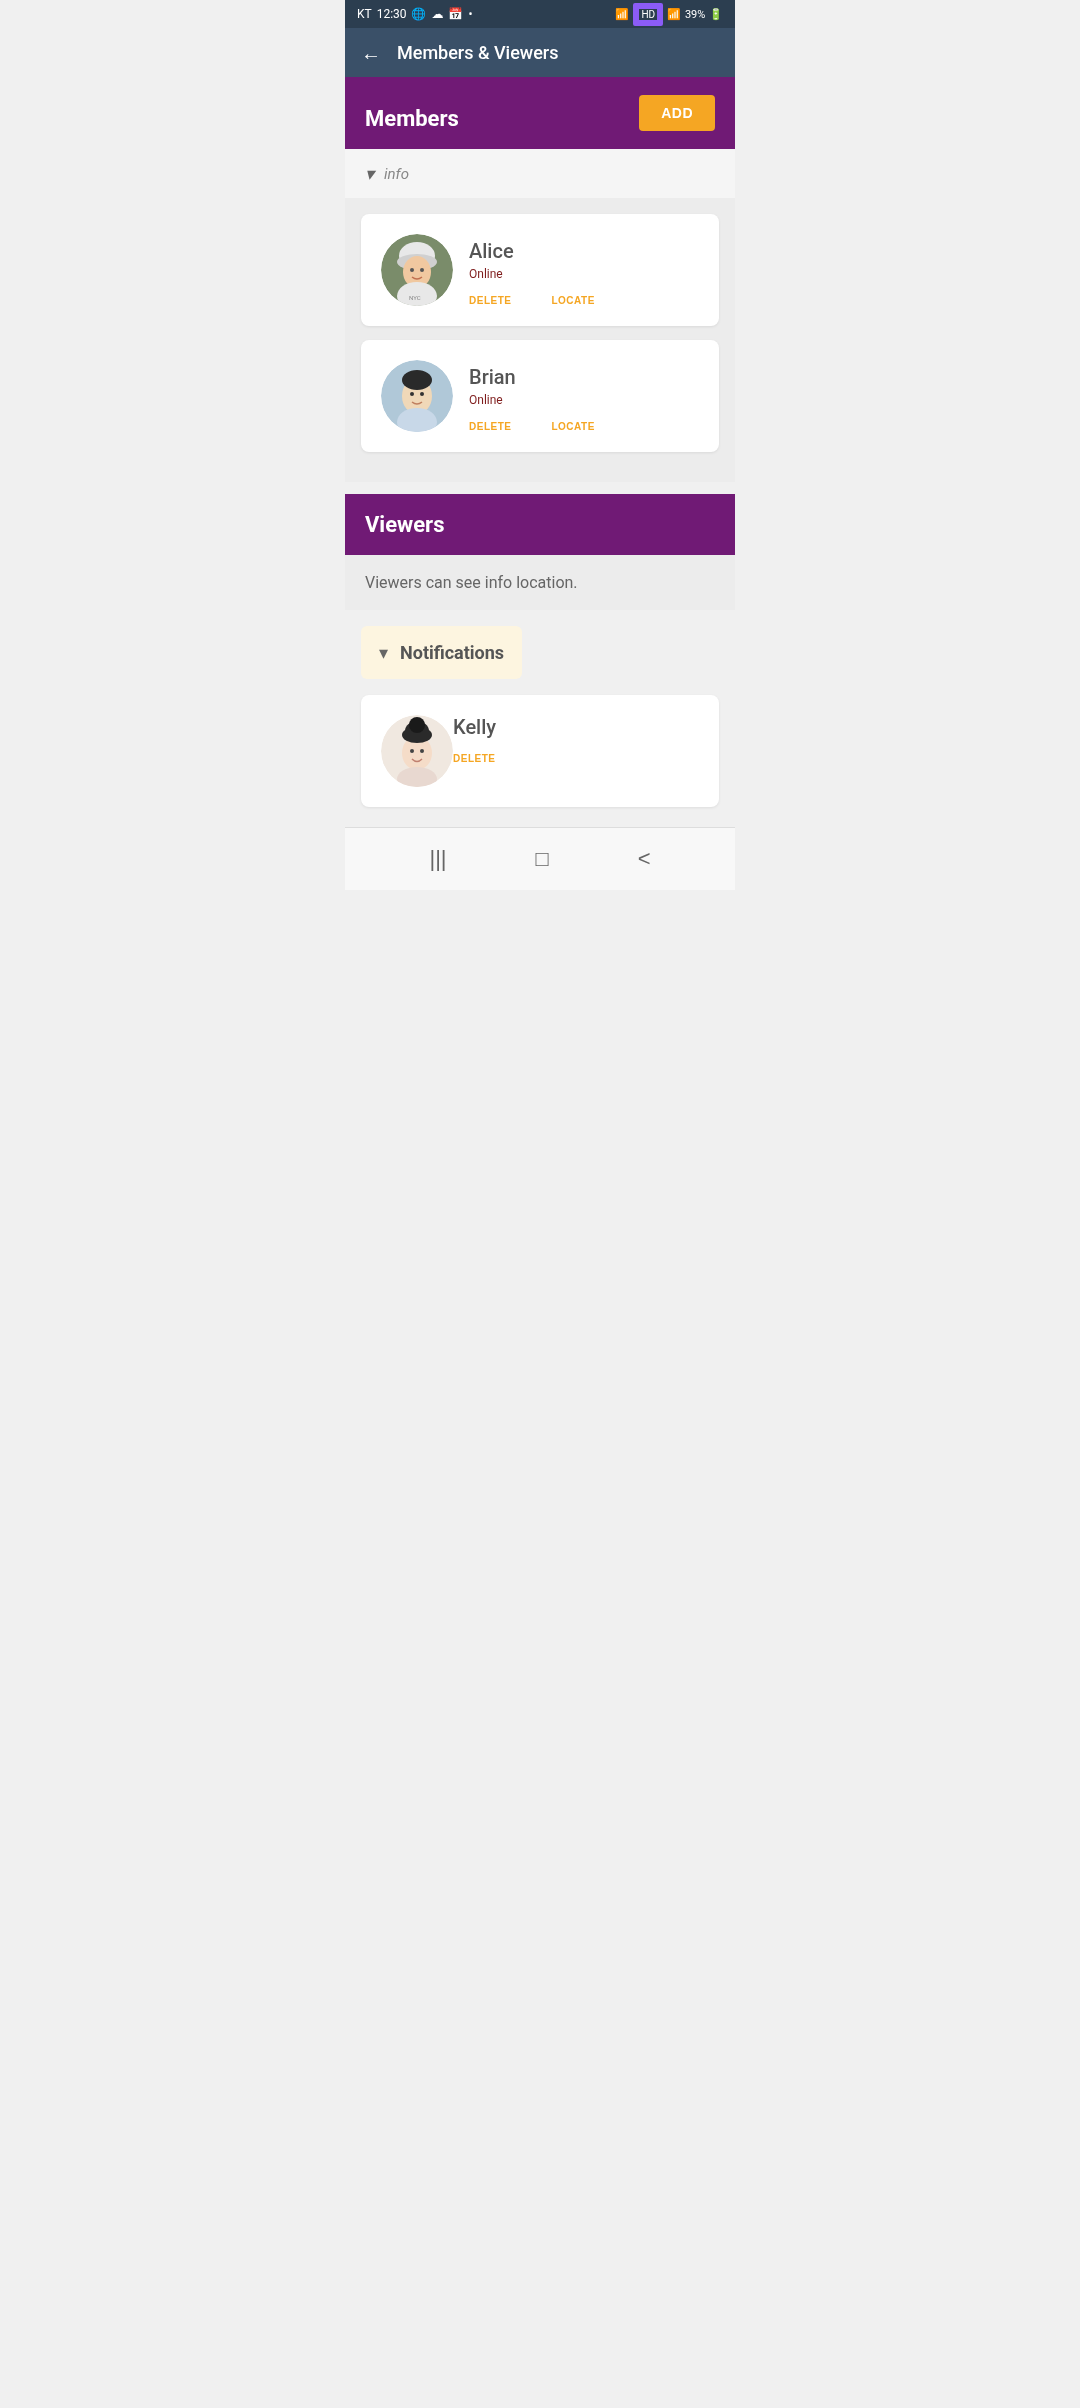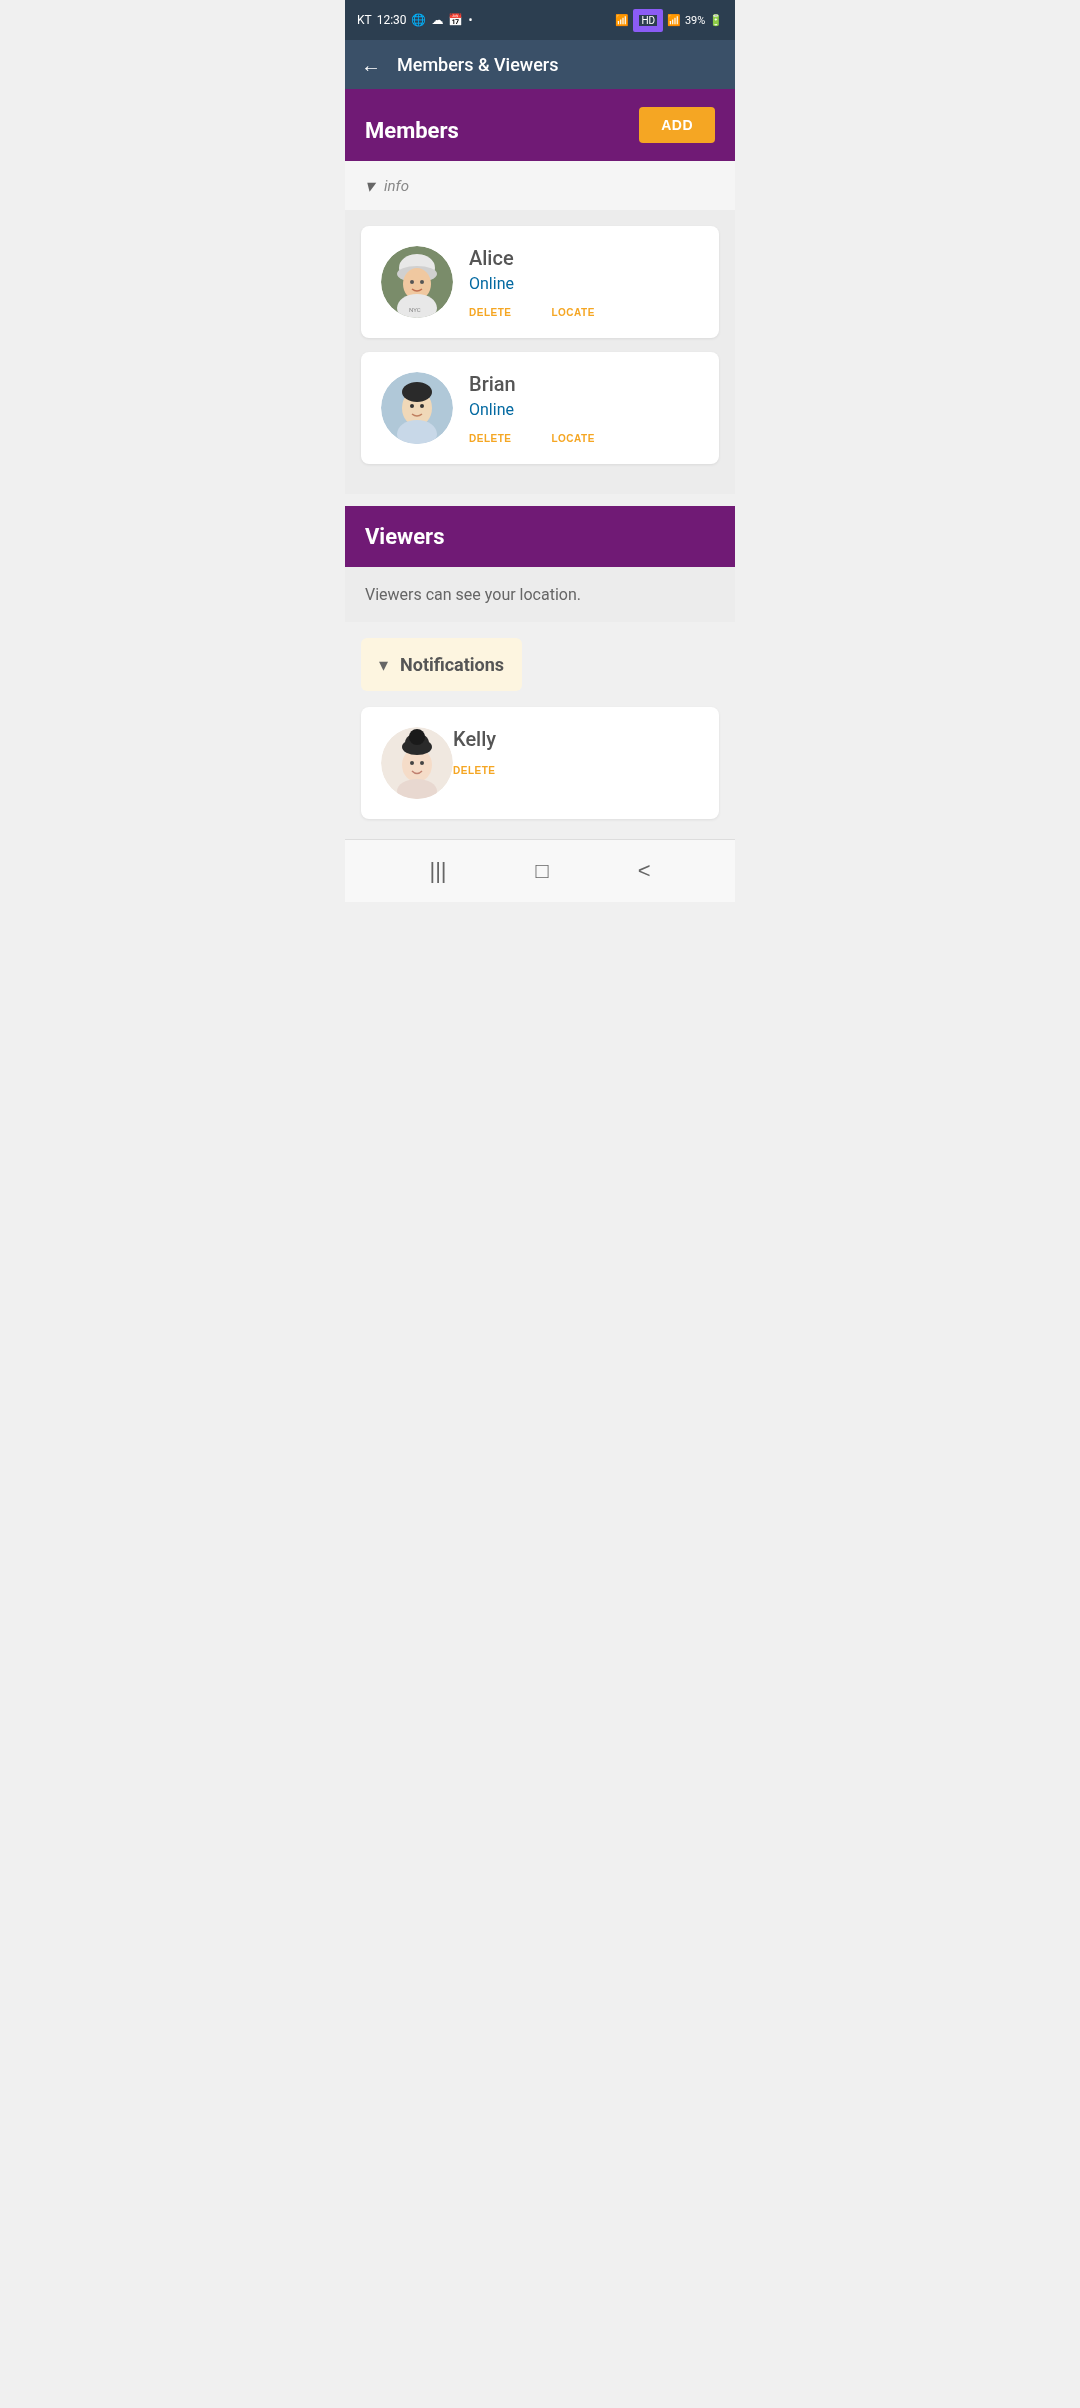--- a/index.html
+++ b/index.html
@@ -15,21 +15,21 @@
 
     
     .status-bar {
       background: #2c3e50;
       color: white;
       font-size: 12px;
       padding: 6px 12px;
       display: flex;
       justify-content: space-between;
       align-items: center;
-      height: 40px;
+      height: 28px;
     }
     .status-left { display: flex; align-items: center; gap: 5px; }
     .status-right { display: flex; align-items: center; gap: 4px; font-size: 11px; }
 
     
     .nav-bar {
       background: #3a5068;
       color: white;
       display: flex;
       align-items: center;
@@ -110,22 +110,22 @@
     .member-info {
       flex: 1;
     }
     .member-name {
       font-size: 20px;
       font-weight: 500;
       color: #555;
       margin-bottom: 4px;
     }
     .member-status {
-      font-size: 16px;
-      color: #0369a1;
+      font-size: 12px;
+      color: #7f1d1d;
       margin-bottom: 14px;
     }
     .member-actions {
       display: flex;
       gap: 40px;
     }
     .action-btn {
       background: none;
       border: none;
       color: #f5a623;
@@ -312,21 +312,21 @@
       </div>
     </div>
   </div>
 
 </div>
 
 <div class="viewers-section">
   <div class="section-header">
     <span class="section-title">Viewers</span>
   </div>
-  <div class="viewers-description">Viewers can see your location.</div>
+  <div class="viewers-description">Viewers can see info location.</div>
 
   <div class="notifications-row">
     <span class="chevron-down">▾</span>
     <span class="notifications-label">Notifications</span>
   </div>
 
   <div class="viewer-card">
     <div class="avatar-img">
       <svg width="72" height="72" viewBox="0 0 72 72">
         <circle cx="36" cy="36" r="36" fill="#f0e8e0"></circle>

